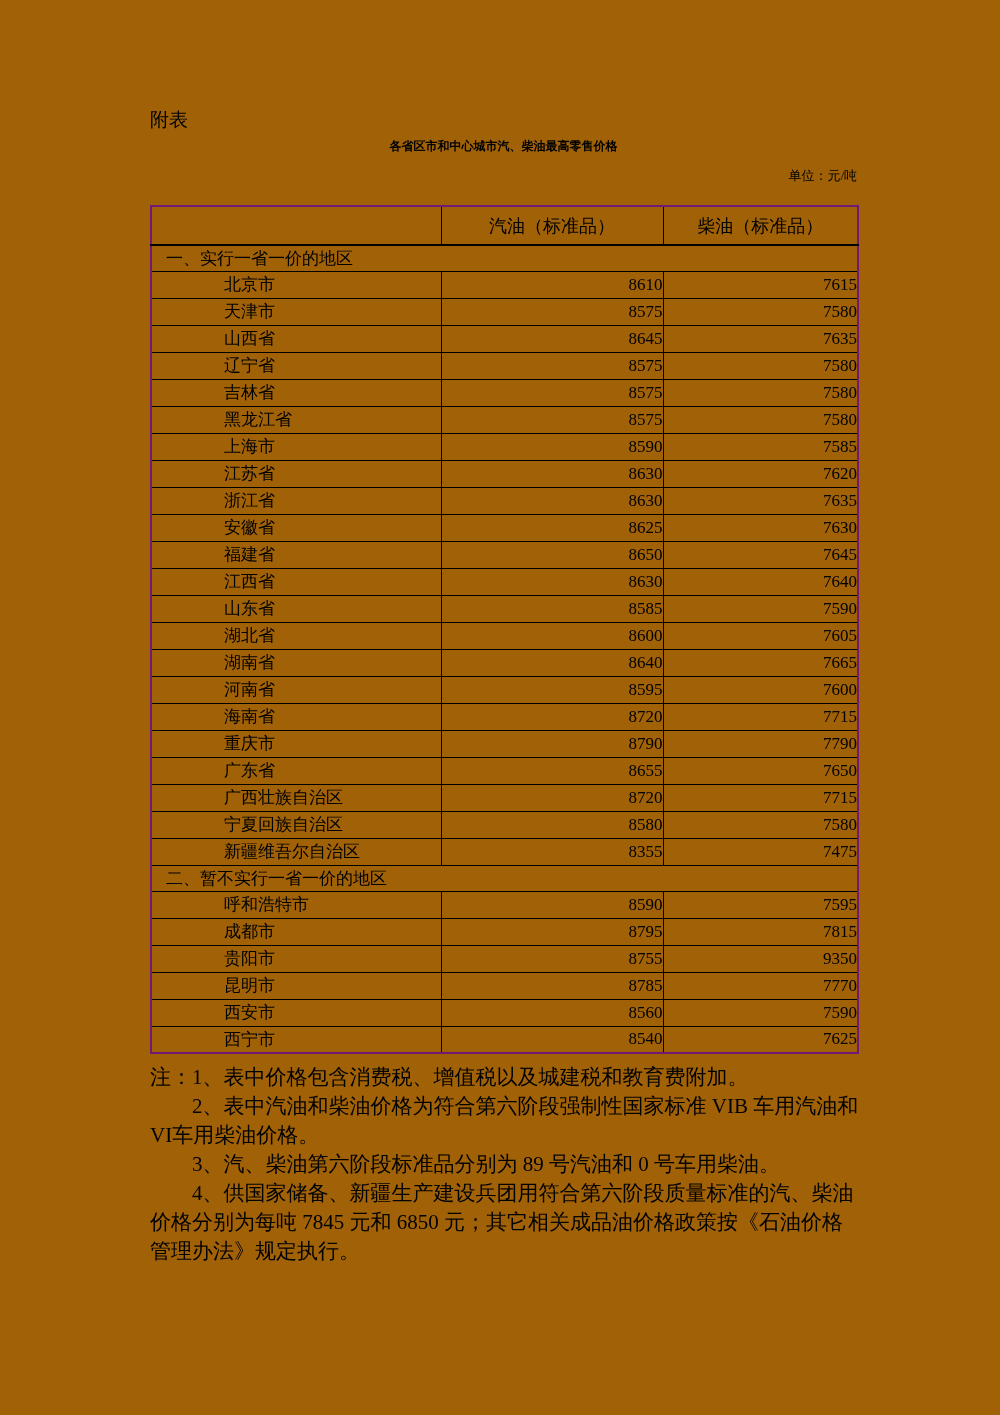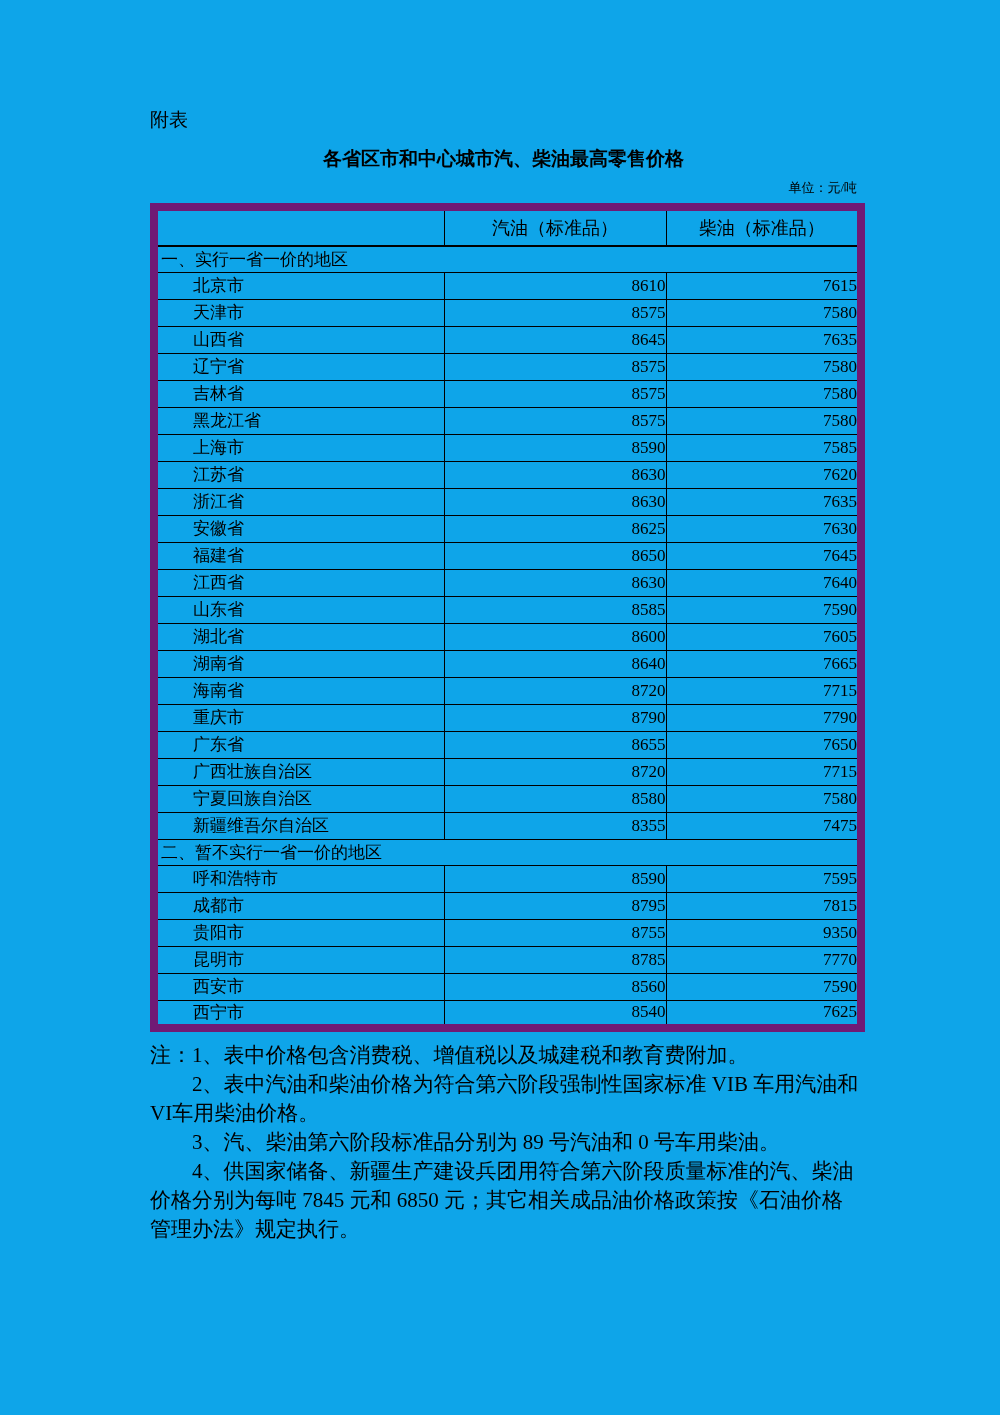--- a/index.html
+++ b/index.html
@@ -2,70 +2,70 @@
 <html><head>
 <meta charset="utf-8">
 <style>
   * { box-sizing: border-box; margin: 0; padding: 0; }
   html, body { background: #ffffff; }
   .page {
     position: relative;
     width: 1000px;
     height: 1415px;
     margin: 0 auto;
-    background: #0ea5e9;
+    background: #a16207;
     color: #000000;
     font-family: "Liberation Serif", "DejaVu Serif", serif;
     padding: 108px 143px 0 150px;
     overflow: hidden;
   }
   .appendix-label {
     font-size: 19px;
     line-height: 23px;
   }
   .doc-title {
-    margin-top: 16px;
+    margin-top: 4px;
     text-align: center;
     font-weight: bold;
-    font-size: 19px;
+    font-size: 12px;
     line-height: 23px;
   }
   .unit-label {
     margin-top: 7px;
     text-align: right;
     font-size: 13px;
     line-height: 22px;
   }
   table.price-table {
-    margin-top: 4px;
+    margin-top: 18px;
     width: 707px;
     border-collapse: collapse;
     table-layout: fixed;
-    border: 8px solid #701a75;
+    border: 2px solid #701a75;
   }
   table.price-table td {
     border: 1px solid #000000;
     font-size: 17px;
     vertical-align: middle;
     overflow: hidden;
     white-space: nowrap;
   }
   tr.header-row td {
     height: 39px;
     text-align: center;
     font-size: 18px;
     border-bottom: 2px solid #000000;
   }
   tr.section-row td {
     height: 26px;
-    padding-left: 3px;
+    padding-left: 14px;
     font-size: 17px;
   }
   tr.data-row td { height: 27px; }
-  td.region { padding-left: 35px; text-align: left; }
+  td.region { padding-left: 72px; text-align: left; }
   td.num { text-align: right; }
   .notes {
     margin-top: 9px;
     width: 712px;
     font-size: 21px;
     line-height: 29px;
   }
   .notes p.note-indent { text-indent: 2em; }
 </style>
 </head>
@@ -163,20 +163,25 @@
           <td class="region">湖北省</td>
           <td class="num">8600</td>
           <td class="num">7605</td>
         </tr>
         <tr class="data-row">
           <td class="region">湖南省</td>
           <td class="num">8640</td>
           <td class="num">7665</td>
         </tr>
         <tr class="data-row">
+          <td class="region">河南省</td>
+          <td class="num">8595</td>
+          <td class="num">7600</td>
+        </tr>
+        <tr class="data-row">
           <td class="region">海南省</td>
           <td class="num">8720</td>
           <td class="num">7715</td>
         </tr>
         <tr class="data-row">
           <td class="region">重庆市</td>
           <td class="num">8790</td>
           <td class="num">7790</td>
         </tr>
         <tr class="data-row">

